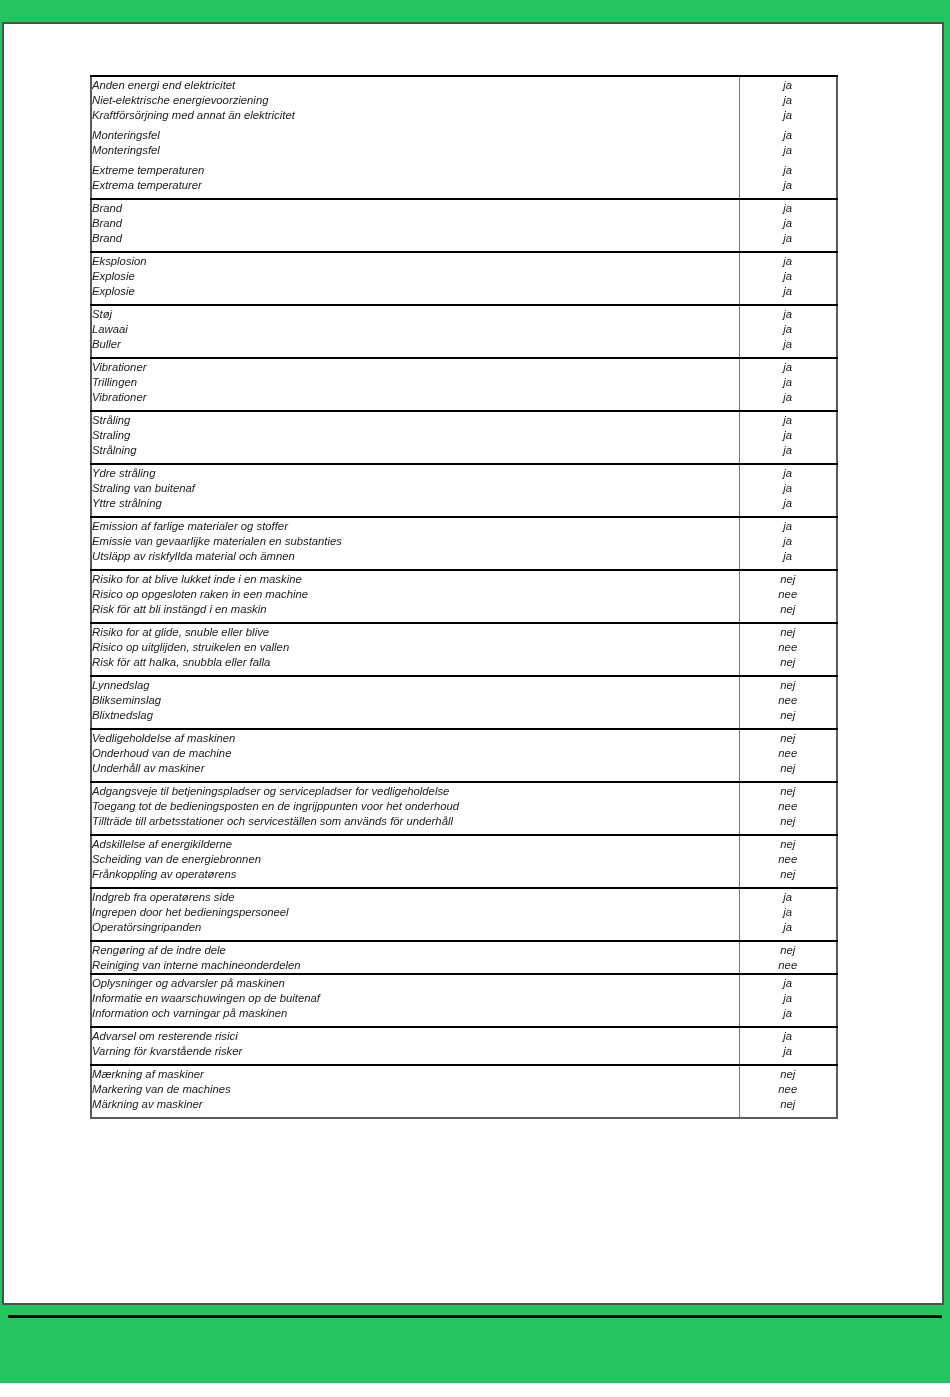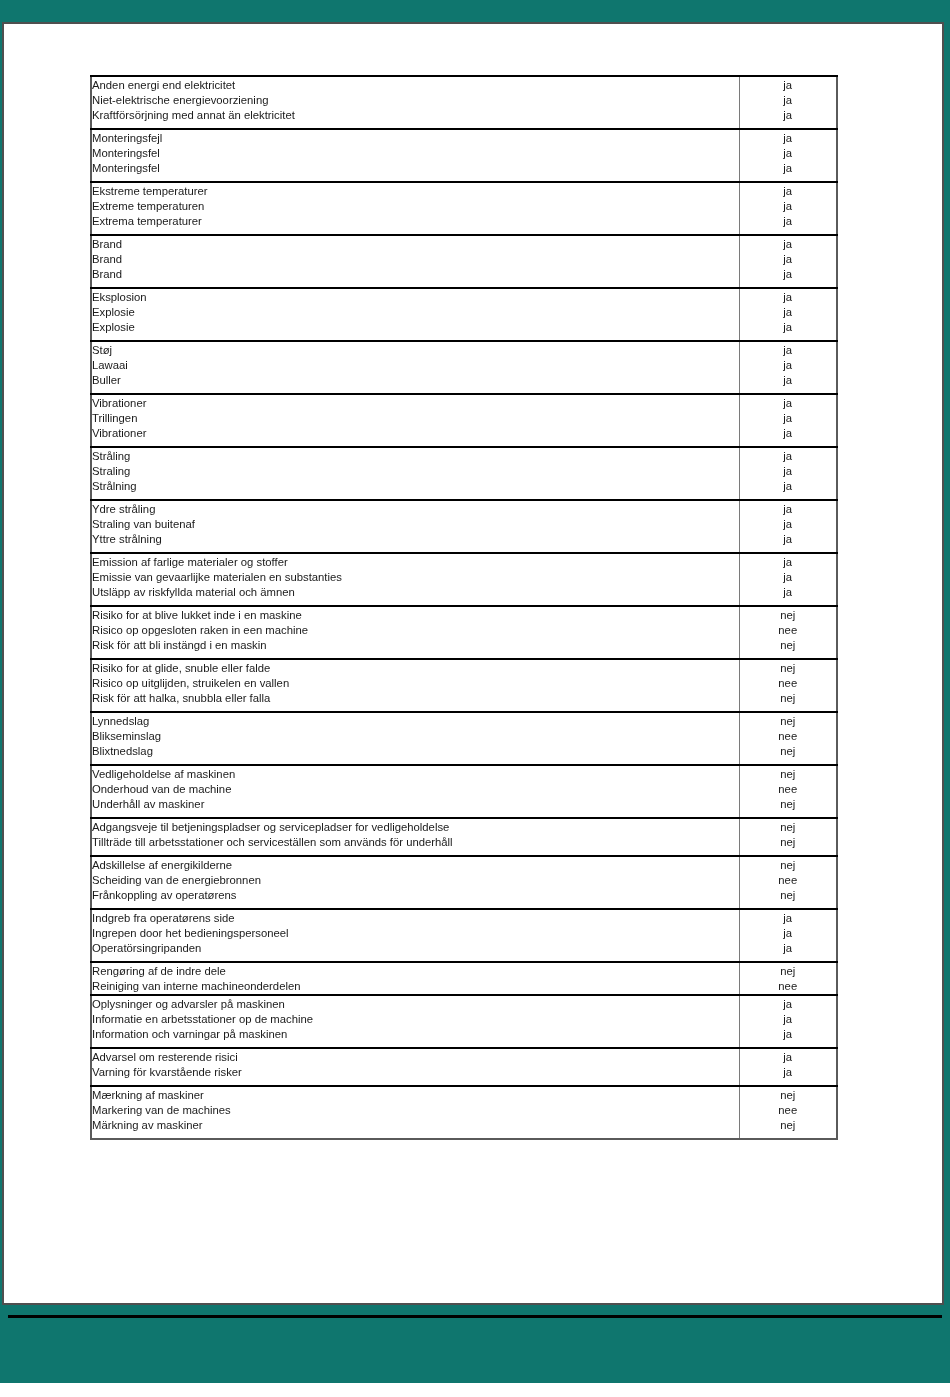--- a/index.html
+++ b/index.html
@@ -5,22 +5,23 @@
   html, body {
     margin: 0;
     padding: 0;
     background: #ffffff;
     font-family: "Liberation Sans", sans-serif;
   }
   .canvas {
     position: relative;
     width: 950px;
     height: 1383px;
-    background: #0f766e;
+    background: #22c55e;
     overflow: hidden;
+    font-style: italic;
   }
   
   .page-frame {
     position: absolute;
     left: 2px;
     top: 22px;
     width: 938px;
     height: 1279px;
     border: 2px solid #4f4f4f;
     background: #ffffff;
@@ -79,36 +80,28 @@
             <td class="answer-cell">ja</td>
           </tr>
           <tr class="">
             <td class="label-cell">Niet-elektrische energievoorziening</td>
             <td class="answer-cell">ja</td>
           </tr>
           <tr class=" group-end">
             <td class="label-cell">Kraftförsörjning med annat än elektricitet</td>
             <td class="answer-cell">ja</td>
           </tr>
-          <tr class="group-start">
-            <td class="label-cell">Monteringsfejl</td>
-            <td class="answer-cell">ja</td>
-          </tr>
           <tr class="">
             <td class="label-cell">Monteringsfel</td>
             <td class="answer-cell">ja</td>
           </tr>
           <tr class=" group-end">
             <td class="label-cell">Monteringsfel</td>
             <td class="answer-cell">ja</td>
           </tr>
-          <tr class="group-start">
-            <td class="label-cell">Ekstreme temperaturer</td>
-            <td class="answer-cell">ja</td>
-          </tr>
           <tr class="">
             <td class="label-cell">Extreme temperaturen</td>
             <td class="answer-cell">ja</td>
           </tr>
           <tr class=" group-end">
             <td class="label-cell">Extrema temperaturer</td>
             <td class="answer-cell">ja</td>
           </tr>
           <tr class="group-start">
             <td class="label-cell">Brand</td>
@@ -200,21 +193,21 @@
           </tr>
           <tr class="">
             <td class="label-cell">Risico op opgesloten raken in een machine</td>
             <td class="answer-cell">nee</td>
           </tr>
           <tr class=" group-end">
             <td class="label-cell">Risk för att bli instängd i en maskin</td>
             <td class="answer-cell">nej</td>
           </tr>
           <tr class="group-start">
-            <td class="label-cell">Risiko for at glide, snuble eller falde</td>
+            <td class="label-cell">Risiko for at glide, snuble eller blive</td>
             <td class="answer-cell">nej</td>
           </tr>
           <tr class="">
             <td class="label-cell">Risico op uitglijden, struikelen en vallen</td>
             <td class="answer-cell">nee</td>
           </tr>
           <tr class=" group-end">
             <td class="label-cell">Risk för att halka, snubbla eller falla</td>
             <td class="answer-cell">nej</td>
           </tr>
@@ -239,20 +232,24 @@
             <td class="answer-cell">nee</td>
           </tr>
           <tr class=" group-end">
             <td class="label-cell">Underhåll av maskiner</td>
             <td class="answer-cell">nej</td>
           </tr>
           <tr class="group-start">
             <td class="label-cell">Adgangsveje til betjeningspladser og servicepladser for vedligeholdelse</td>
             <td class="answer-cell">nej</td>
           </tr>
+          <tr class="">
+            <td class="label-cell">Toegang tot de bedieningsposten en de ingrijppunten voor het onderhoud</td>
+            <td class="answer-cell">nee</td>
+          </tr>
           <tr class=" group-end">
             <td class="label-cell">Tillträde till arbetsstationer och serviceställen som används för underhåll</td>
             <td class="answer-cell">nej</td>
           </tr>
           <tr class="group-start">
             <td class="label-cell">Adskillelse af energikilderne</td>
             <td class="answer-cell">nej</td>
           </tr>
           <tr class="">
             <td class="label-cell">Scheiding van de energiebronnen</td>
@@ -280,21 +277,21 @@
           </tr>
           <tr class="">
             <td class="label-cell">Reiniging van interne machineonderdelen</td>
             <td class="answer-cell">nee</td>
           </tr>
           <tr class="group-start">
             <td class="label-cell">Oplysninger og advarsler på maskinen</td>
             <td class="answer-cell">ja</td>
           </tr>
           <tr class="">
-            <td class="label-cell">Informatie en arbetsstationer op de machine</td>
+            <td class="label-cell">Informatie en waarschuwingen op de buitenaf</td>
             <td class="answer-cell">ja</td>
           </tr>
           <tr class=" group-end">
             <td class="label-cell">Information och varningar på maskinen</td>
             <td class="answer-cell">ja</td>
           </tr>
           <tr class="group-start">
             <td class="label-cell">Advarsel om resterende risici</td>
             <td class="answer-cell">ja</td>
           </tr>

